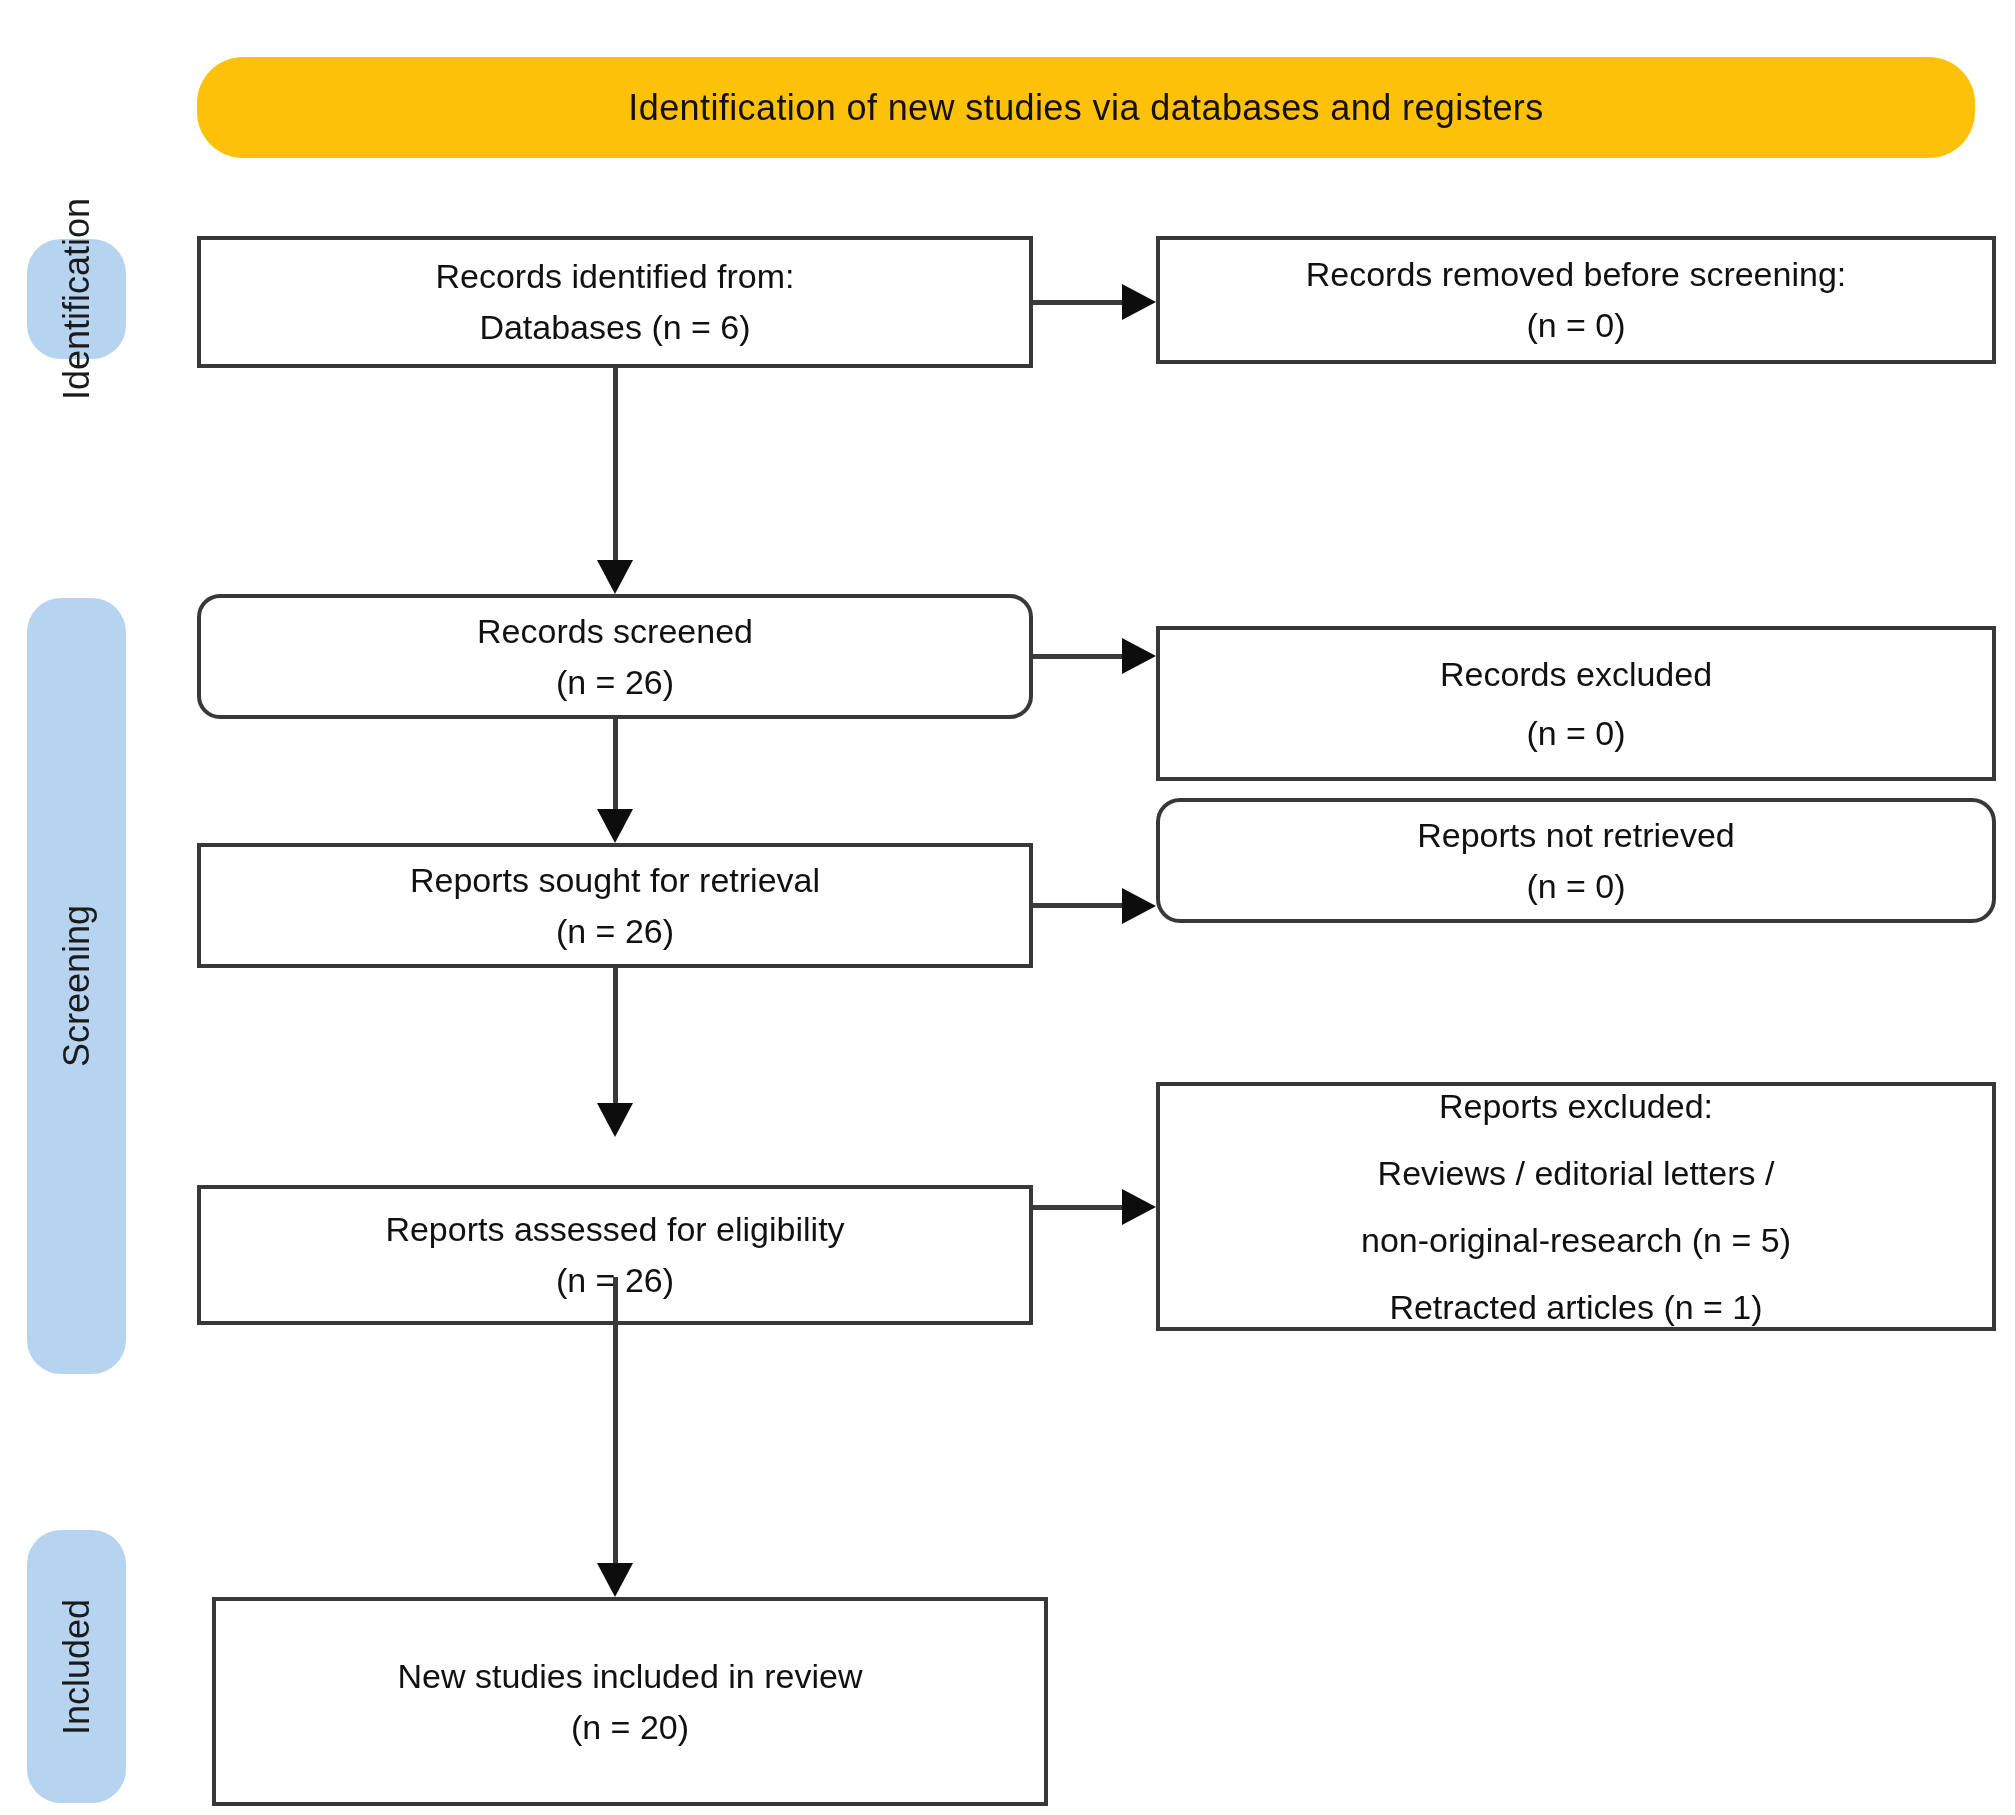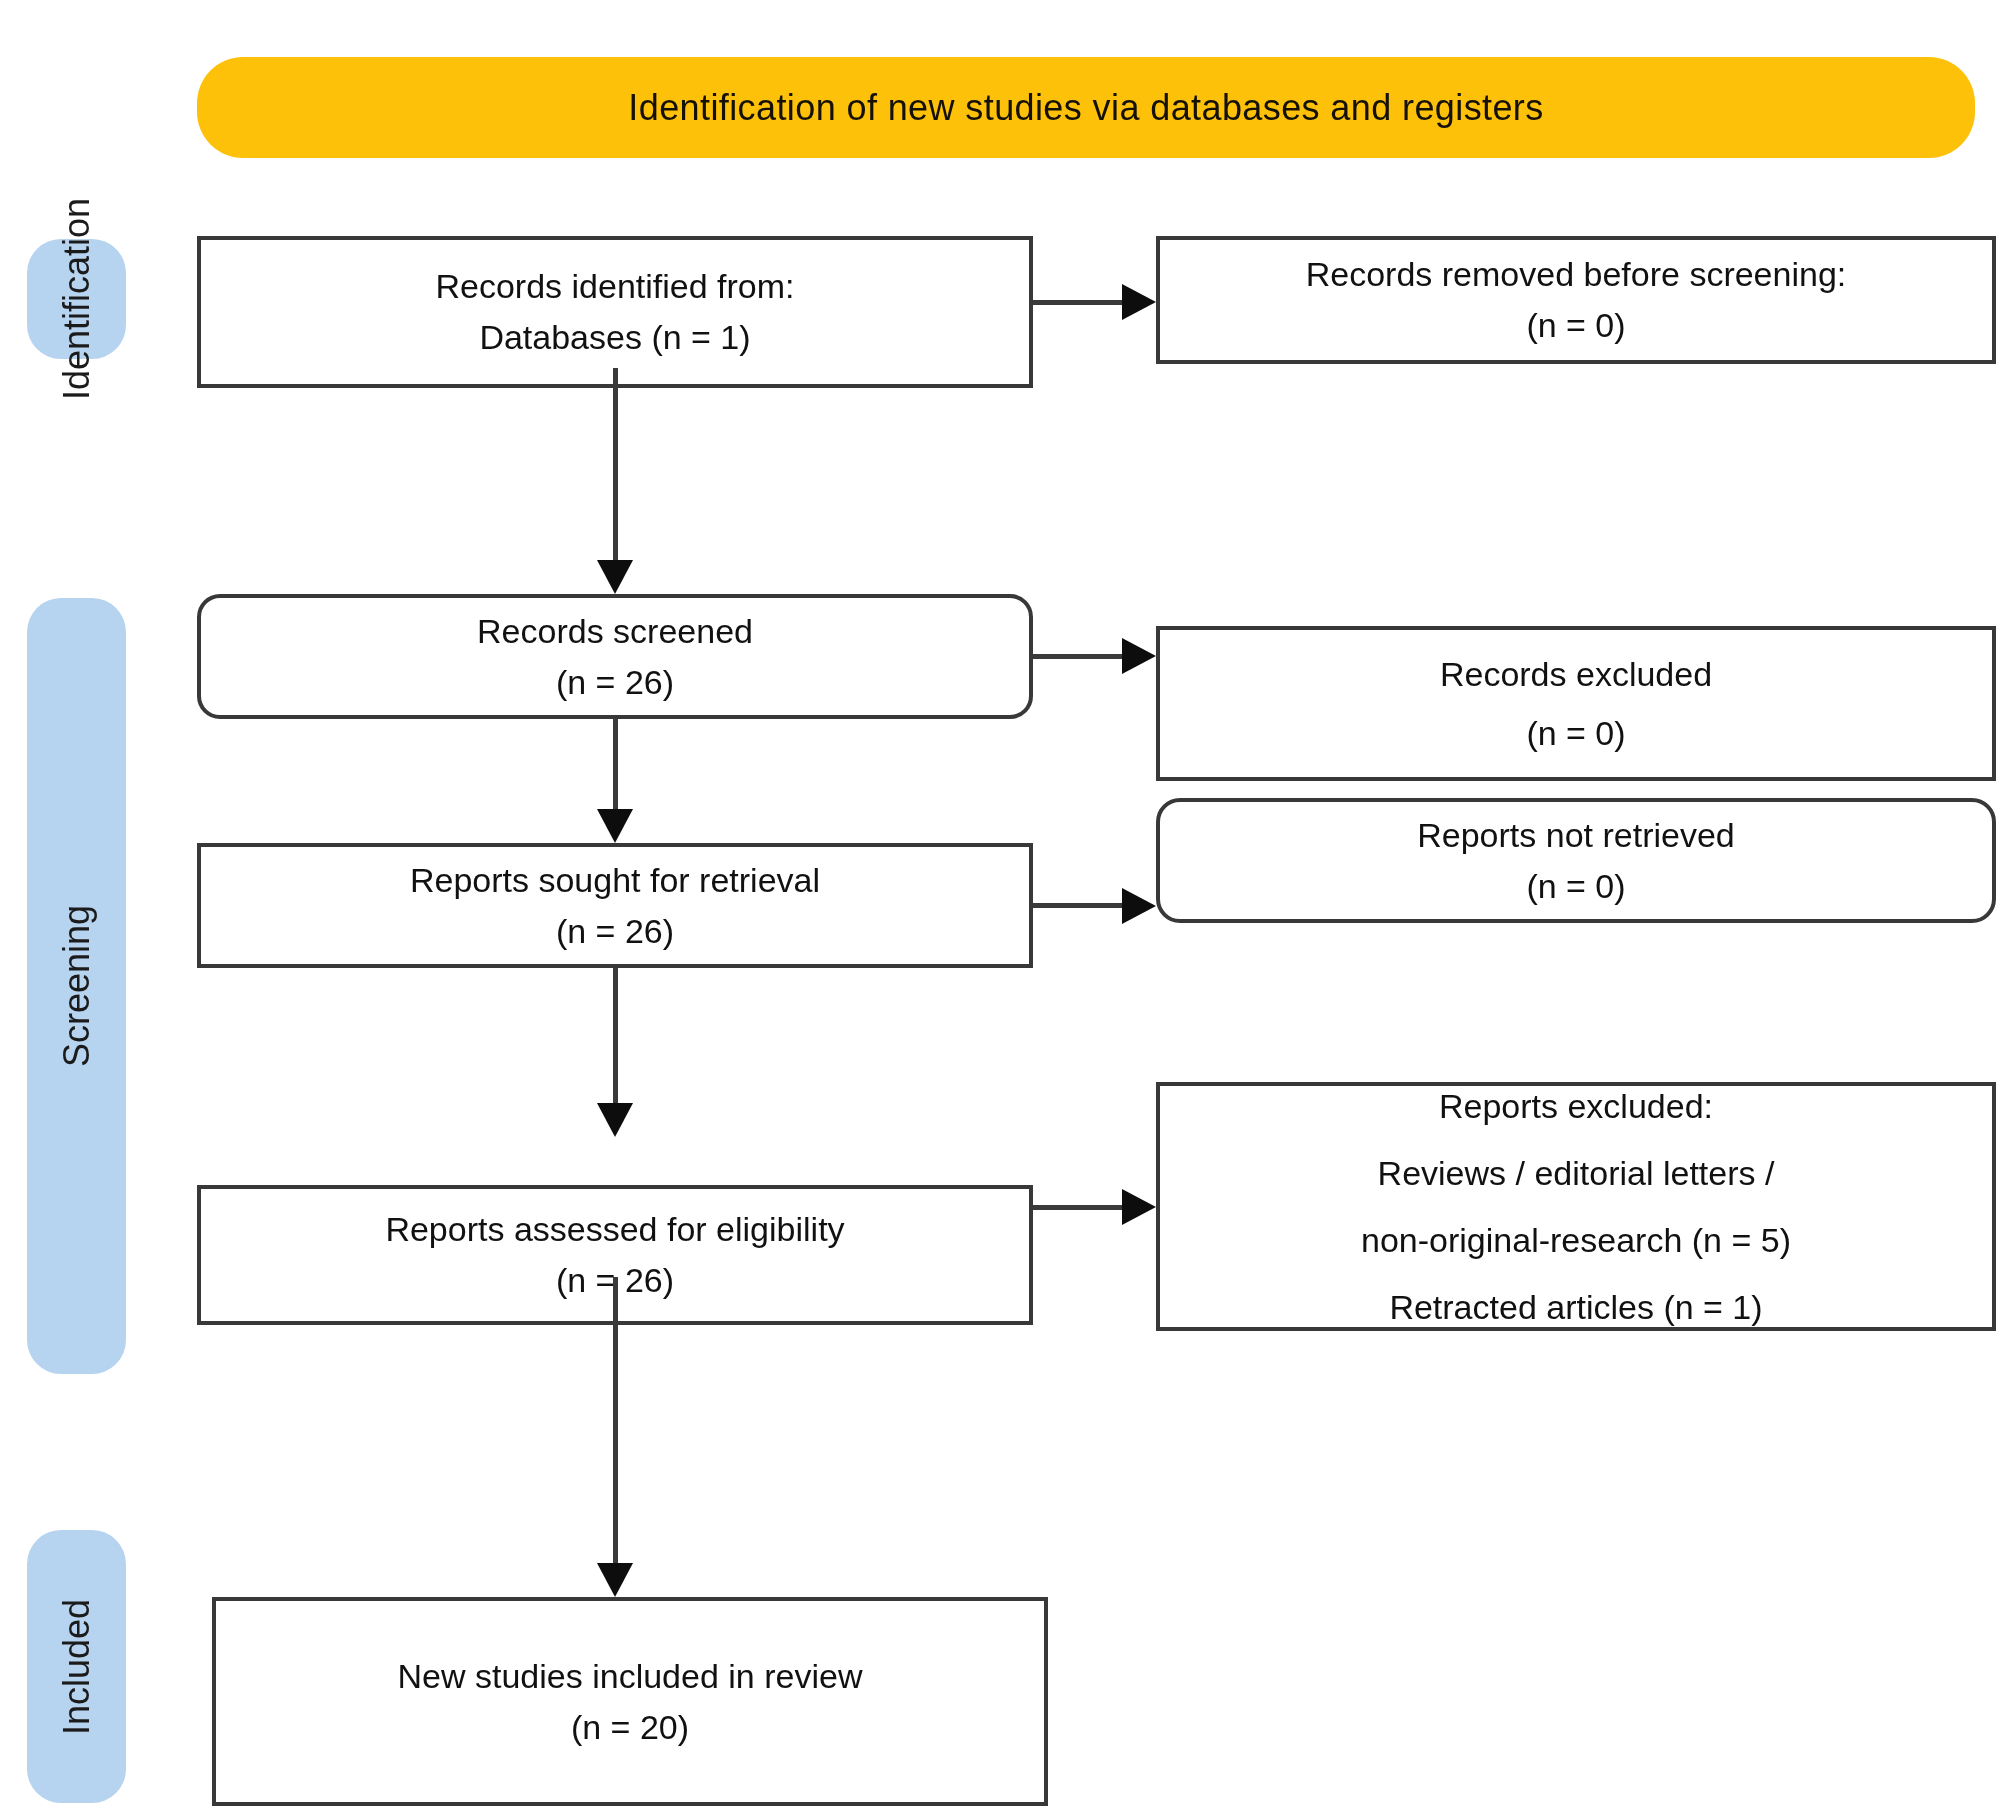--- a/index.html
+++ b/index.html
@@ -28,21 +28,21 @@
   #stage-included{top:1530px;height:273px;}
   
   .box{
     position:absolute;background:#ffffff;border:4.5px solid #383838;
     box-sizing:border-box;display:flex;flex-direction:column;
     align-items:center;justify-content:center;text-align:center;
     font-size:34px;line-height:1.5;color:#111111;
   }
   .main-col{left:197px;width:836px;}
   .side-col{left:1156px;width:840px;}
-  #box-m1{top:236px;height:152px;}
+  #box-m1{top:236px;height:132px;}
   #box-m2{top:594px;height:125px;border-radius:23px;}
   #box-m3{top:843px;height:125px;}
   #box-m4{top:1137px;height:140px;margin-top:48px;}
   #box-m5{top:1597px;height:209px;margin-left:15px;}
   #box-s1{top:236px;height:128px;}
   #box-s2{top:626px;height:155px;gap:8px;}
   #box-s3{top:798px;height:125px;border-radius:24px;}
   #box-s4{top:1082px;height:249px;gap:16px;}
   
   .vline{position:absolute;left:613px;width:4.5px;background:#3a3a3a;}
@@ -78,21 +78,21 @@
 </div>
 <div class="stage" id="stage-screening">
   <div class="stage-label">Screening</div>
 </div>
 <div class="stage" id="stage-included">
   <div class="stage-label">Included</div>
 </div>
 
 <div class="box main-col" id="box-m1">
   <div>Records identified from:</div>
-  <div>Databases (n = 1)</div>
+  <div>Databases (n = 6)</div>
 </div>
 <div class="box main-col" id="box-m2">
   <div>Records screened</div>
   <div>(n = 26)</div>
 </div>
 <div class="box main-col" id="box-m3">
   <div>Reports sought for retrieval</div>
   <div>(n = 26)</div>
 </div>
 <div class="box main-col" id="box-m4">

